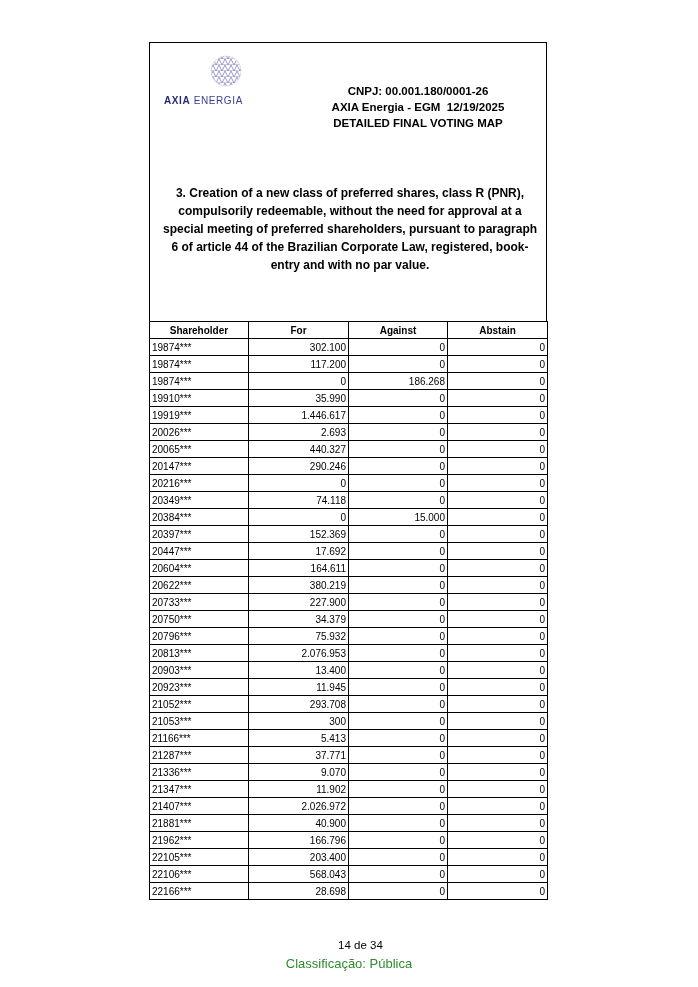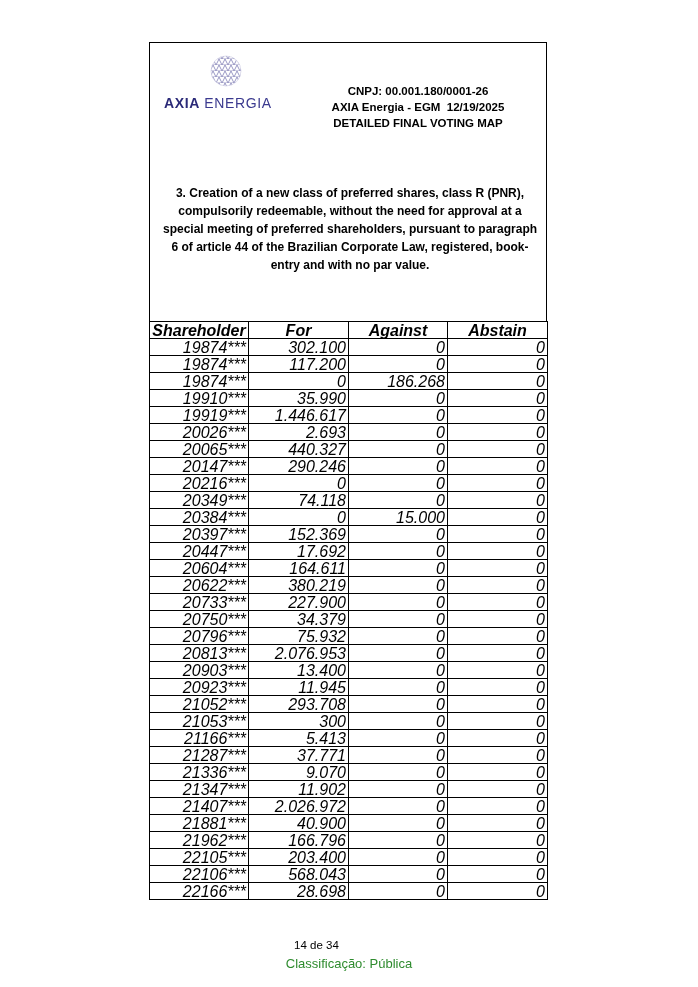--- a/index.html
+++ b/index.html
@@ -3,32 +3,32 @@
 <meta charset="utf-8">
 <style>
   html, body { margin: 0; padding: 0; background: #ffffff; }
   body { width: 698px; height: 987px; position: relative; font-family: "Liberation Sans", sans-serif; color: #000; }
   .page { position: absolute; left: 149px; top: 42px; width: 398px; }
   .head-box {
     border: 1.5px solid #000; border-bottom: none; height: 279px; position: relative; box-sizing: border-box;
   }
   .logo { position: absolute; left: 14px; top: 10px; width: 88px; height: 60px; }
   .logo svg { position: absolute; left: 40px; top: 0; }
-  .logo-text { position: absolute; left: 0; top: 42px; font-size: 14px; letter-spacing: 0.6px; color: #2b2a78; white-space: nowrap; }
+  .logo-text { position: absolute; left: 0; top: 42px; font-size: 10px; letter-spacing: 0.6px; color: #2b2a78; white-space: nowrap; }
   .logo-text b { font-weight: 700; }
   .logo-text span { font-weight: 400; color: #3b3a8f; }
   .title-block { position: absolute; left: 148px; top: 20px; width: 240px; text-align: center; font-weight: 700; font-size: 11.5px; line-height: 16px; margin-top: 20px; }
   .item-text { position: absolute; left: 12px; right: 8px; top: 141px; text-align: center; font-weight: 700; font-size: 12px; line-height: 18px; }
-  table { border-collapse: collapse; width: 398px; table-layout: fixed; font-size: 16px; font-style: italic; }
+  table { border-collapse: collapse; width: 398px; table-layout: fixed; font-size: 10px; }
   th, td { border: 1px solid #000; height: 16px; padding: 0 2px; line-height: 15px; }
   th { font-weight: 700; text-align: center; }
-  td.sh { text-align: right; }
+  td.sh { text-align: left; }
   td.num { text-align: right; }
   table { border: 1.5px solid #000; }
-  .footer-page { position: absolute; left: 0; width: 633px; top: 939px; text-align: center; font-size: 11.5px; }
+  .footer-page { position: absolute; left: 0; width: 633px; top: 939px; text-align: center; font-size: 11.5px; padding-left: 44px; }
   .footer-class { position: absolute; left: 0; width: 698px; top: 956px; text-align: center; font-size: 13px; color: #2e8b2e; }
 </style>
 </head>
 <body>
 
 <div class="page">
   <div class="head-box">
     <div class="logo">
       <svg width="44" height="40" viewBox="0 0 44 40">
         <defs>

